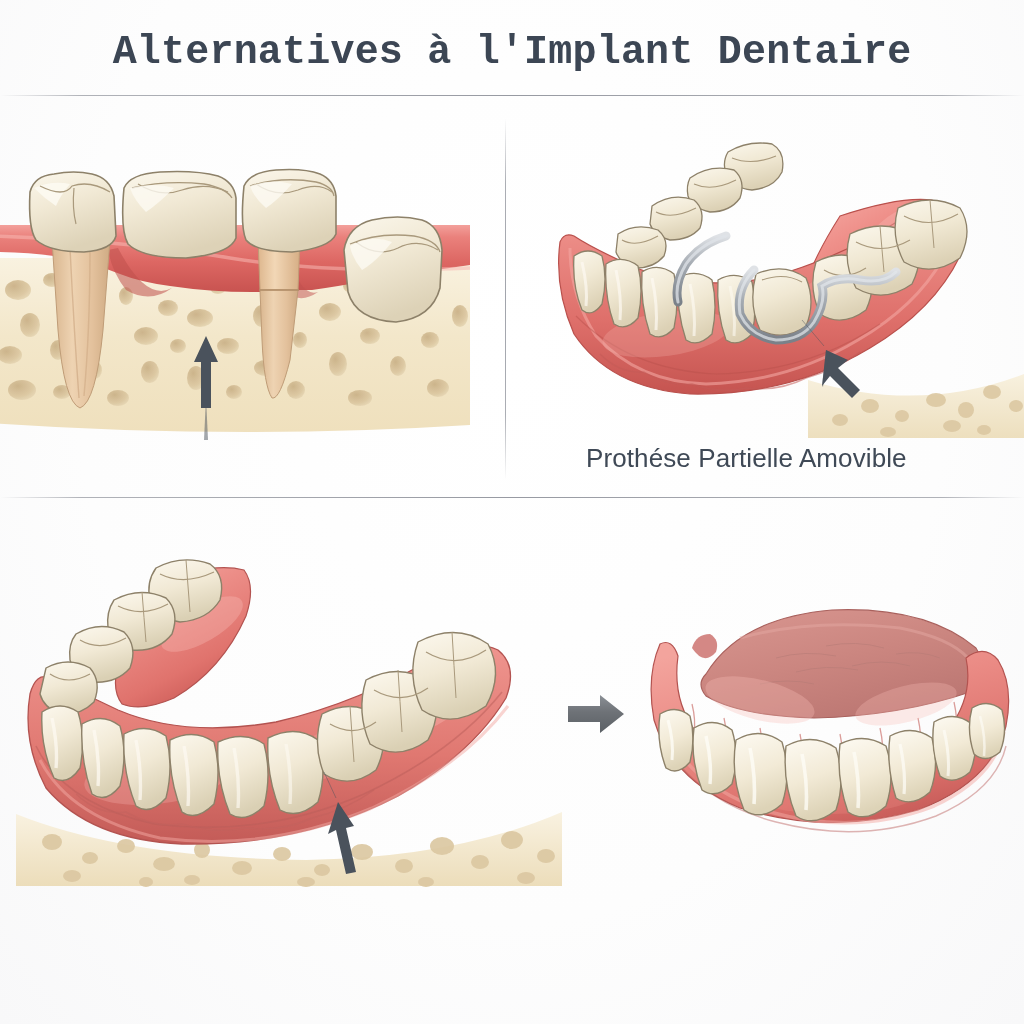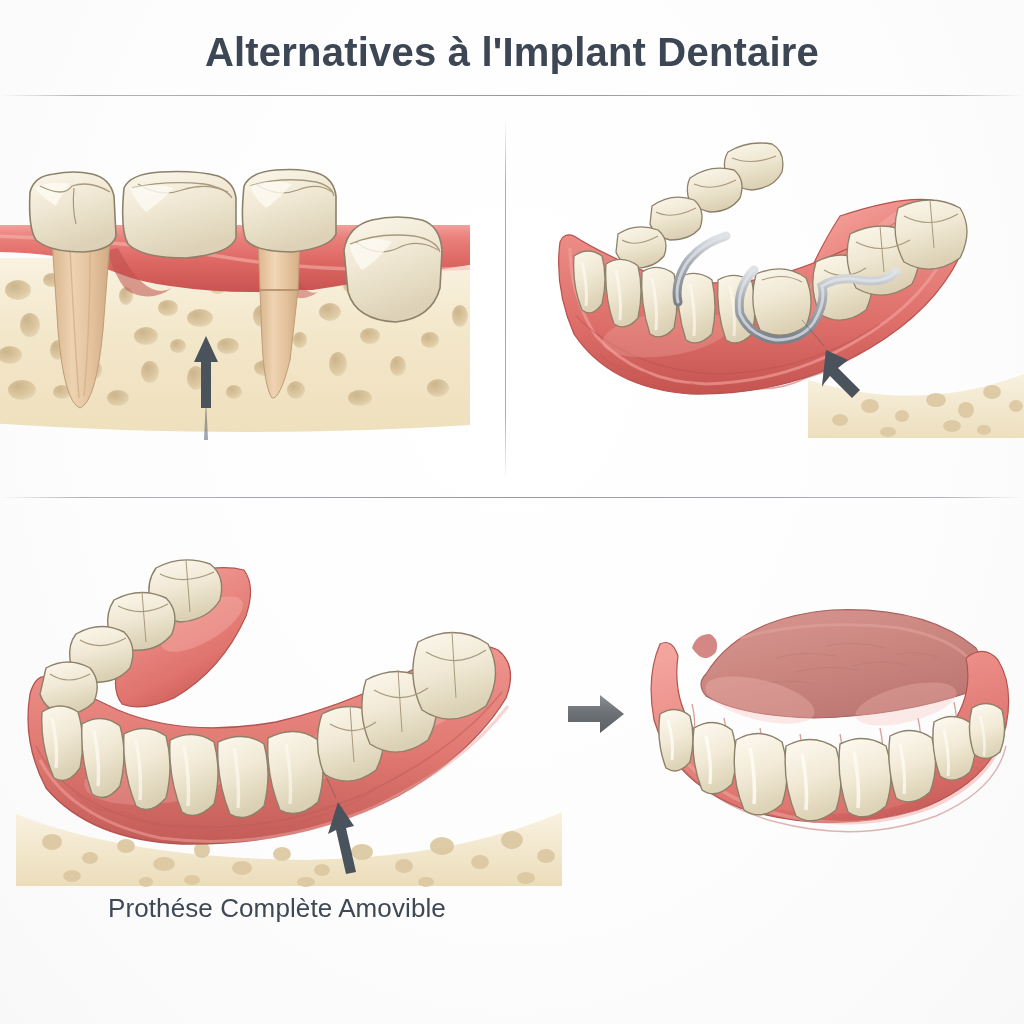--- a/index.html
+++ b/index.html
@@ -18,21 +18,21 @@
       radial-gradient(ellipse at 50% 35%, #ffffff 0%, #fdfdfd 60%, #f8f8f9 100%);
   }
 
   
   .header{
     position:absolute;left:0;top:0;width:1024px;height:96px;
   }
   .title{
     position:absolute;left:0;top:30px;width:1024px;
     text-align:center;
-    font-family:Liberation Sans, sans-serif;
+    font-family:Liberation Mono, monospace;
     font-size:40px;
     font-weight:600;
     letter-spacing:.2px;
     color:#3c4654;
     white-space:nowrap;
   }
   .rule-h{
     position:absolute;left:0;width:1024px;height:1px;
     background:linear-gradient(to right,
       rgba(160,163,170,0) 0%,
@@ -568,15 +568,15 @@
         <path d="M150,152 Q156,182 154,208" fill="none" stroke="#fefcf6" stroke-width="3.6" opacity=".8"></path>
         <path d="M202,158 Q208,188 206,214" fill="none" stroke="#fefcf6" stroke-width="3.6" opacity=".78"></path>
         <path d="M254,156 Q260,186 258,212" fill="none" stroke="#fefcf6" stroke-width="3.6" opacity=".75"></path>
         <path d="M300,148 Q306,176 304,198" fill="none" stroke="#fefcf6" stroke-width="3.2" opacity=".72"></path>
         <path d="M344,134 Q350,160 348,180" fill="none" stroke="#fefcf6" stroke-width="3" opacity=".7"></path>
         <path d="M380,120 Q386,142 384,160" fill="none" stroke="#fefcf6" stroke-width="2.6" opacity=".65"></path>
       </g>
     </svg>
   </div>
 
-  <div class="caption" id="cap-complete">Prothése Complète Amovible</div>
+  <div class="caption" id="cap-partial">Prothése Partielle Amovible</div>
 
 </div>
 
 </body></html>

